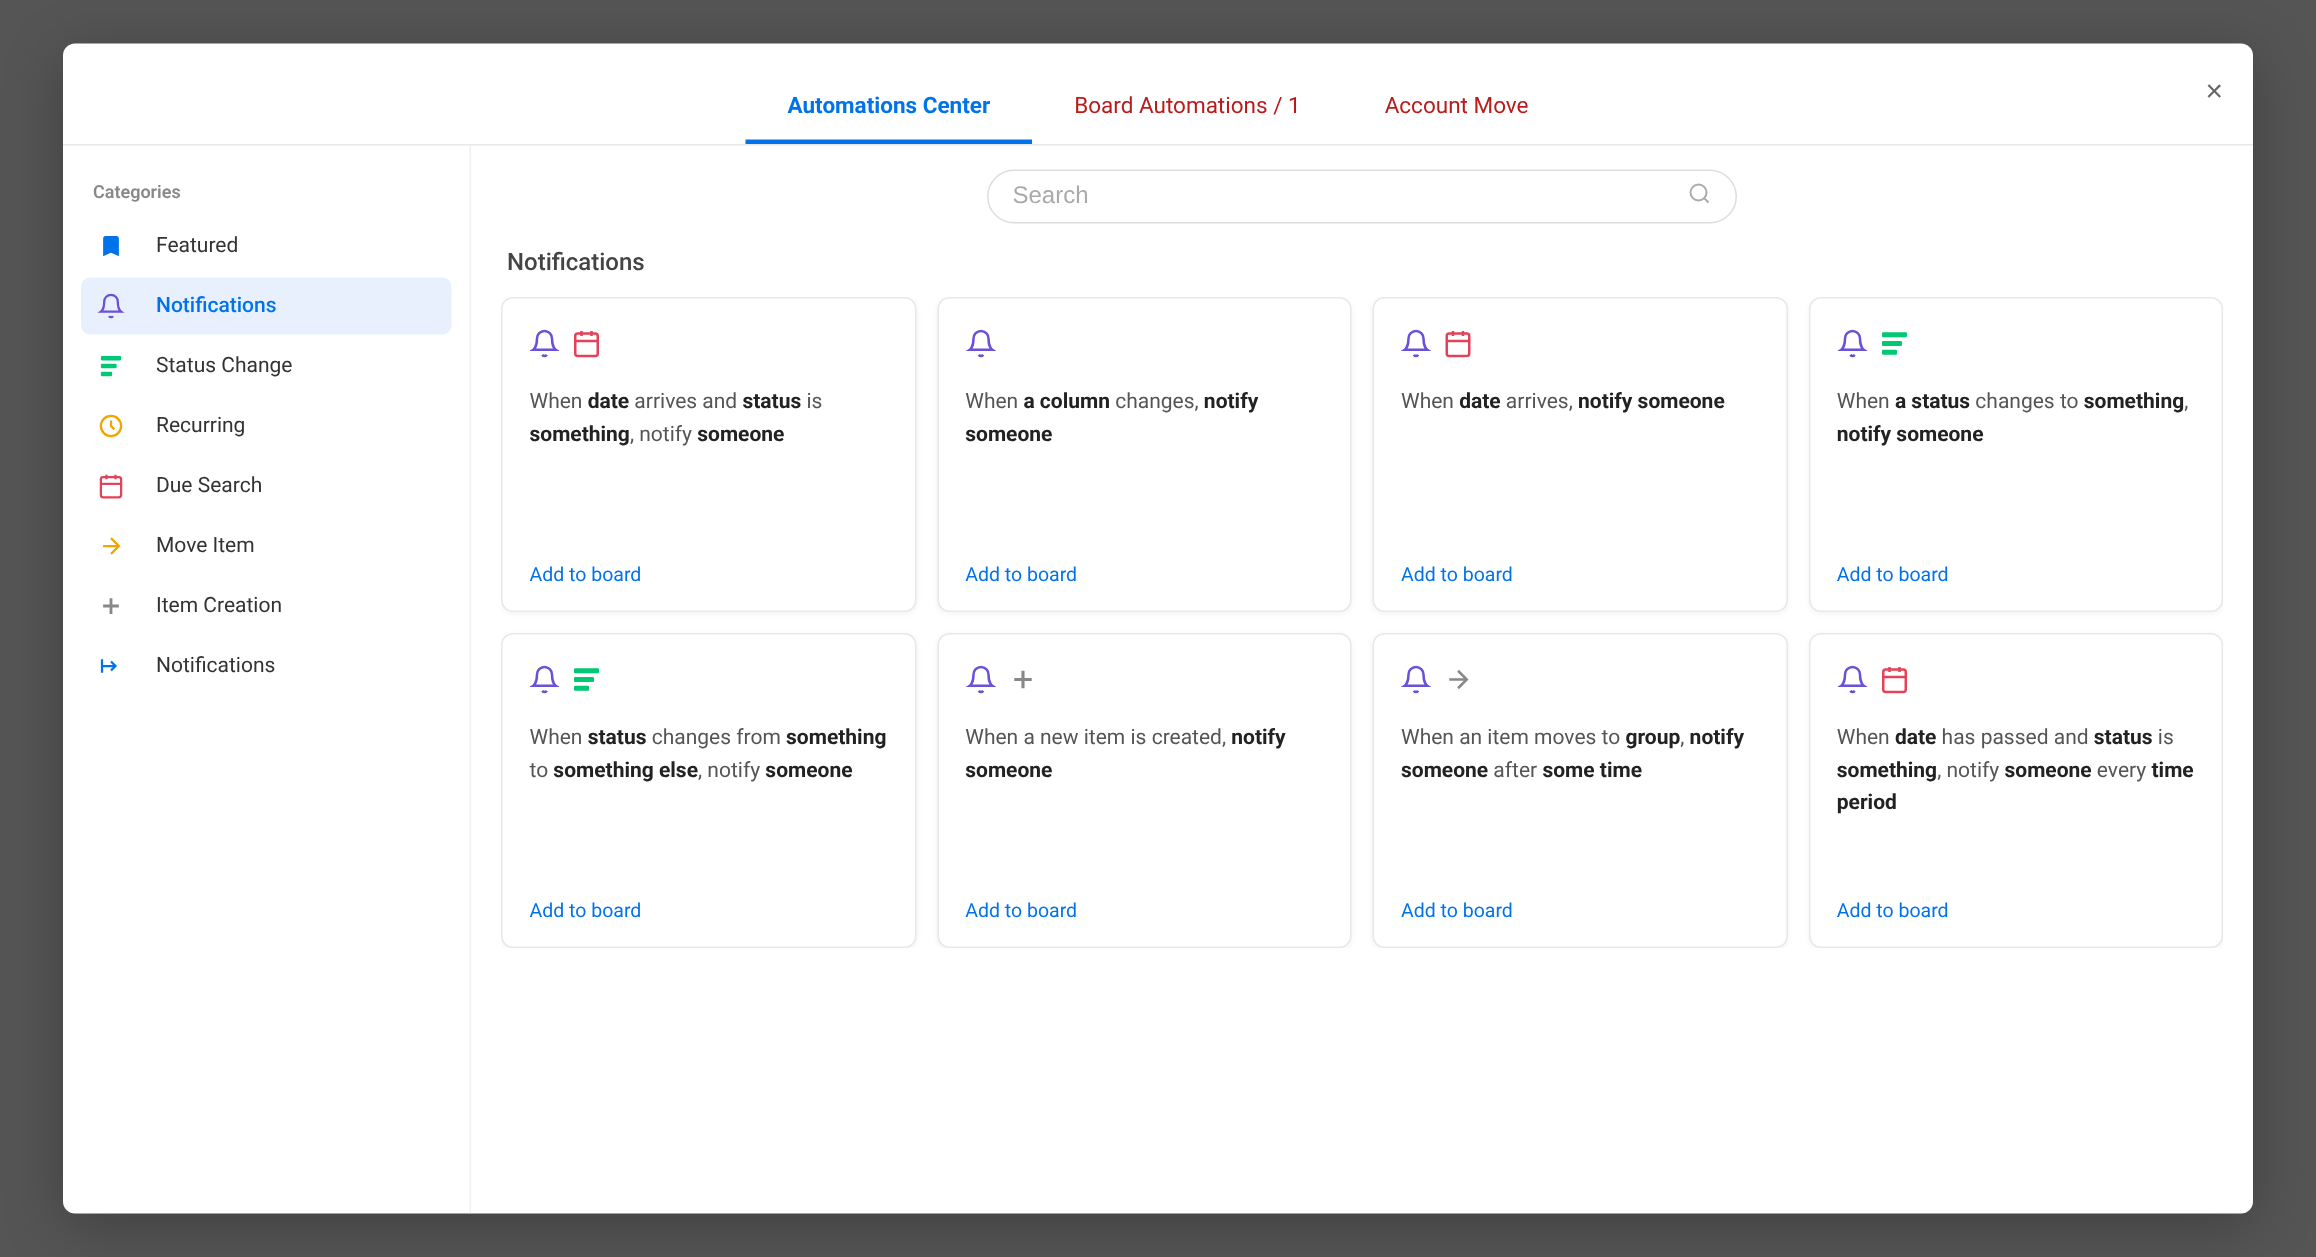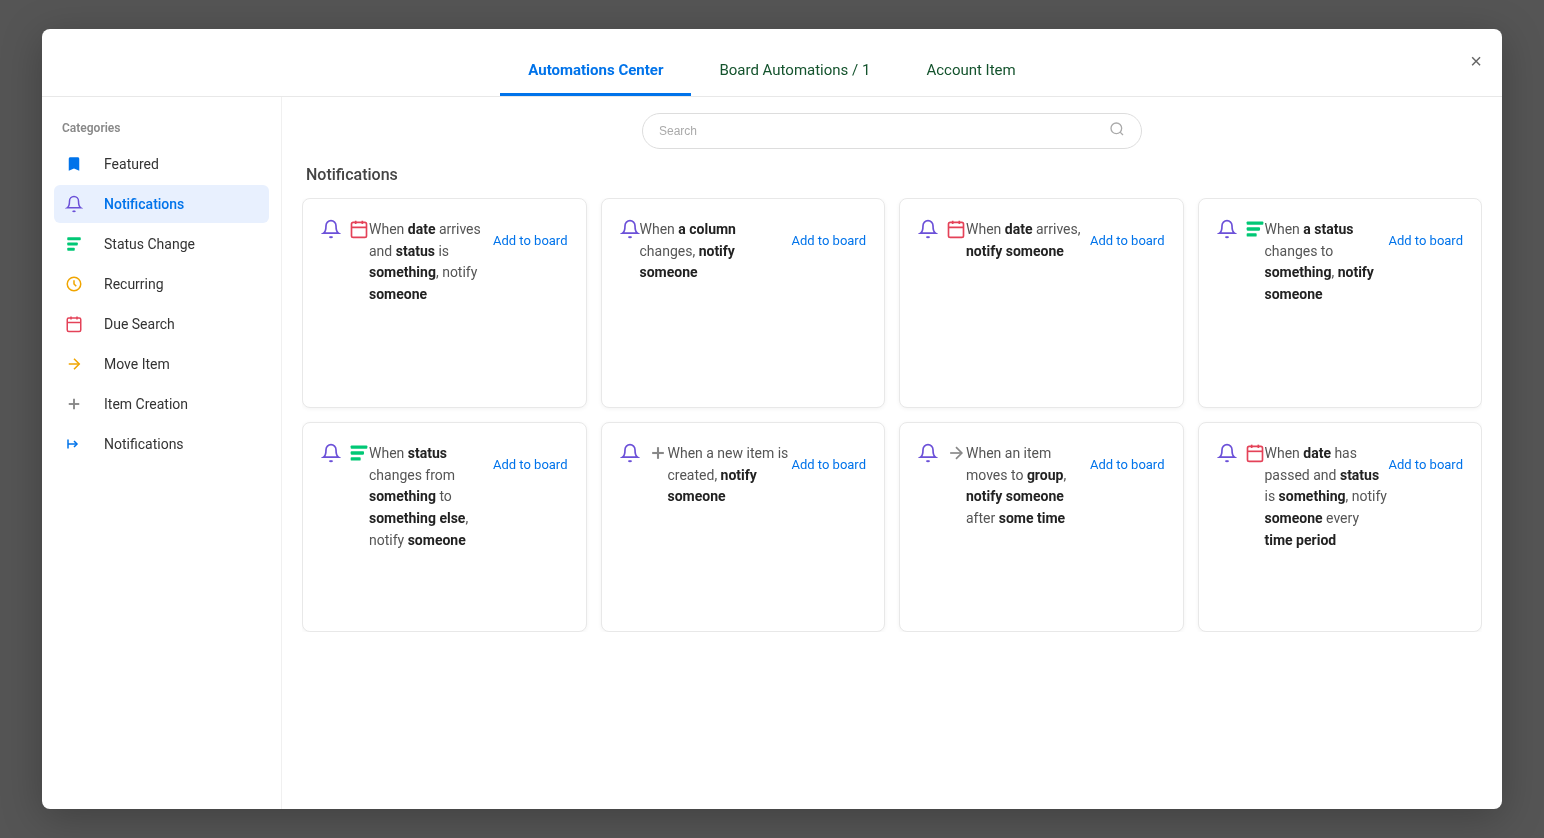--- a/index.html
+++ b/index.html
@@ -32,21 +32,21 @@
       border-bottom: 1px solid #e8e8e8;
       position: relative;
     }
     .tabs {
       display: flex;
       gap: 0;
     }
     .tab {
       padding: 14px 28px;
       font-size: 15px;
-      color: #14532d;
+      color: #b91c1c;
       cursor: pointer;
       border-bottom: 3px solid transparent;
       white-space: nowrap;
     }
     .tab.active {
       color: #0073ea;
       border-bottom: 3px solid #0073ea;
       font-weight: 700;
     }
     .close-btn {
@@ -62,21 +62,21 @@
       line-height: 1;
     }
     
     .modal-body {
       display: flex;
       flex: 1;
       overflow: hidden;
     }
     
     .sidebar {
-      width: 240px;
+      width: 272px;
       min-width: 220px;
       padding: 24px 12px;
       border-right: 1px solid #f0f0f0;
     }
     .sidebar-label {
       font-size: 12px;
       color: #888;
       font-weight: 600;
       padding: 0 8px;
       margin-bottom: 10px;
@@ -126,21 +126,21 @@
       border: 1px solid #ddd;
       border-radius: 20px;
       padding: 7px 16px;
       width: 500px;
       background: #fff;
     }
     .search-bar input {
       border: none;
       outline: none;
       flex: 1;
-      font-size: 12px;
+      font-size: 16px;
       color: #b91c1c;
       background: transparent;
     }
     .search-bar input::placeholder { color: #aaa; }
     .search-icon-svg {
       color: #aaa;
       font-size: 16px;
     }
     .section-title {
       font-size: 16px;
@@ -154,21 +154,21 @@
       grid-template-columns: repeat(4, 1fr);
       gap: 14px;
       overflow-y: auto;
     }
     .card {
       background: #fff;
       border: 1px solid #e8e8e8;
       border-radius: 8px;
       padding: 20px 18px 16px;
       display: flex;
-      flex-direction: row;
+      flex-direction: column;
       min-height: 210px;
       box-shadow: 0 1px 4px rgba(0,0,0,0.05);
     }
     .card-icons {
       display: flex;
       gap: 8px;
       margin-bottom: 14px;
     }
     .card-text {
       font-size: 14px;
@@ -204,21 +204,21 @@
   </style>
 </head>
 <body>
 
 <div class="modal">
 
   <div class="modal-header">
     <div class="tabs">
       <div class="tab active">Automations Center</div>
       <div class="tab">Board Automations / 1</div>
-      <div class="tab">Account Item</div>
+      <div class="tab">Account Move</div>
     </div>
     <button class="close-btn">×</button>
   </div>
 
   <div class="modal-body">
 
     <div class="sidebar">
       <div class="sidebar-label">Categories</div>
 
       <div class="sidebar-item">

